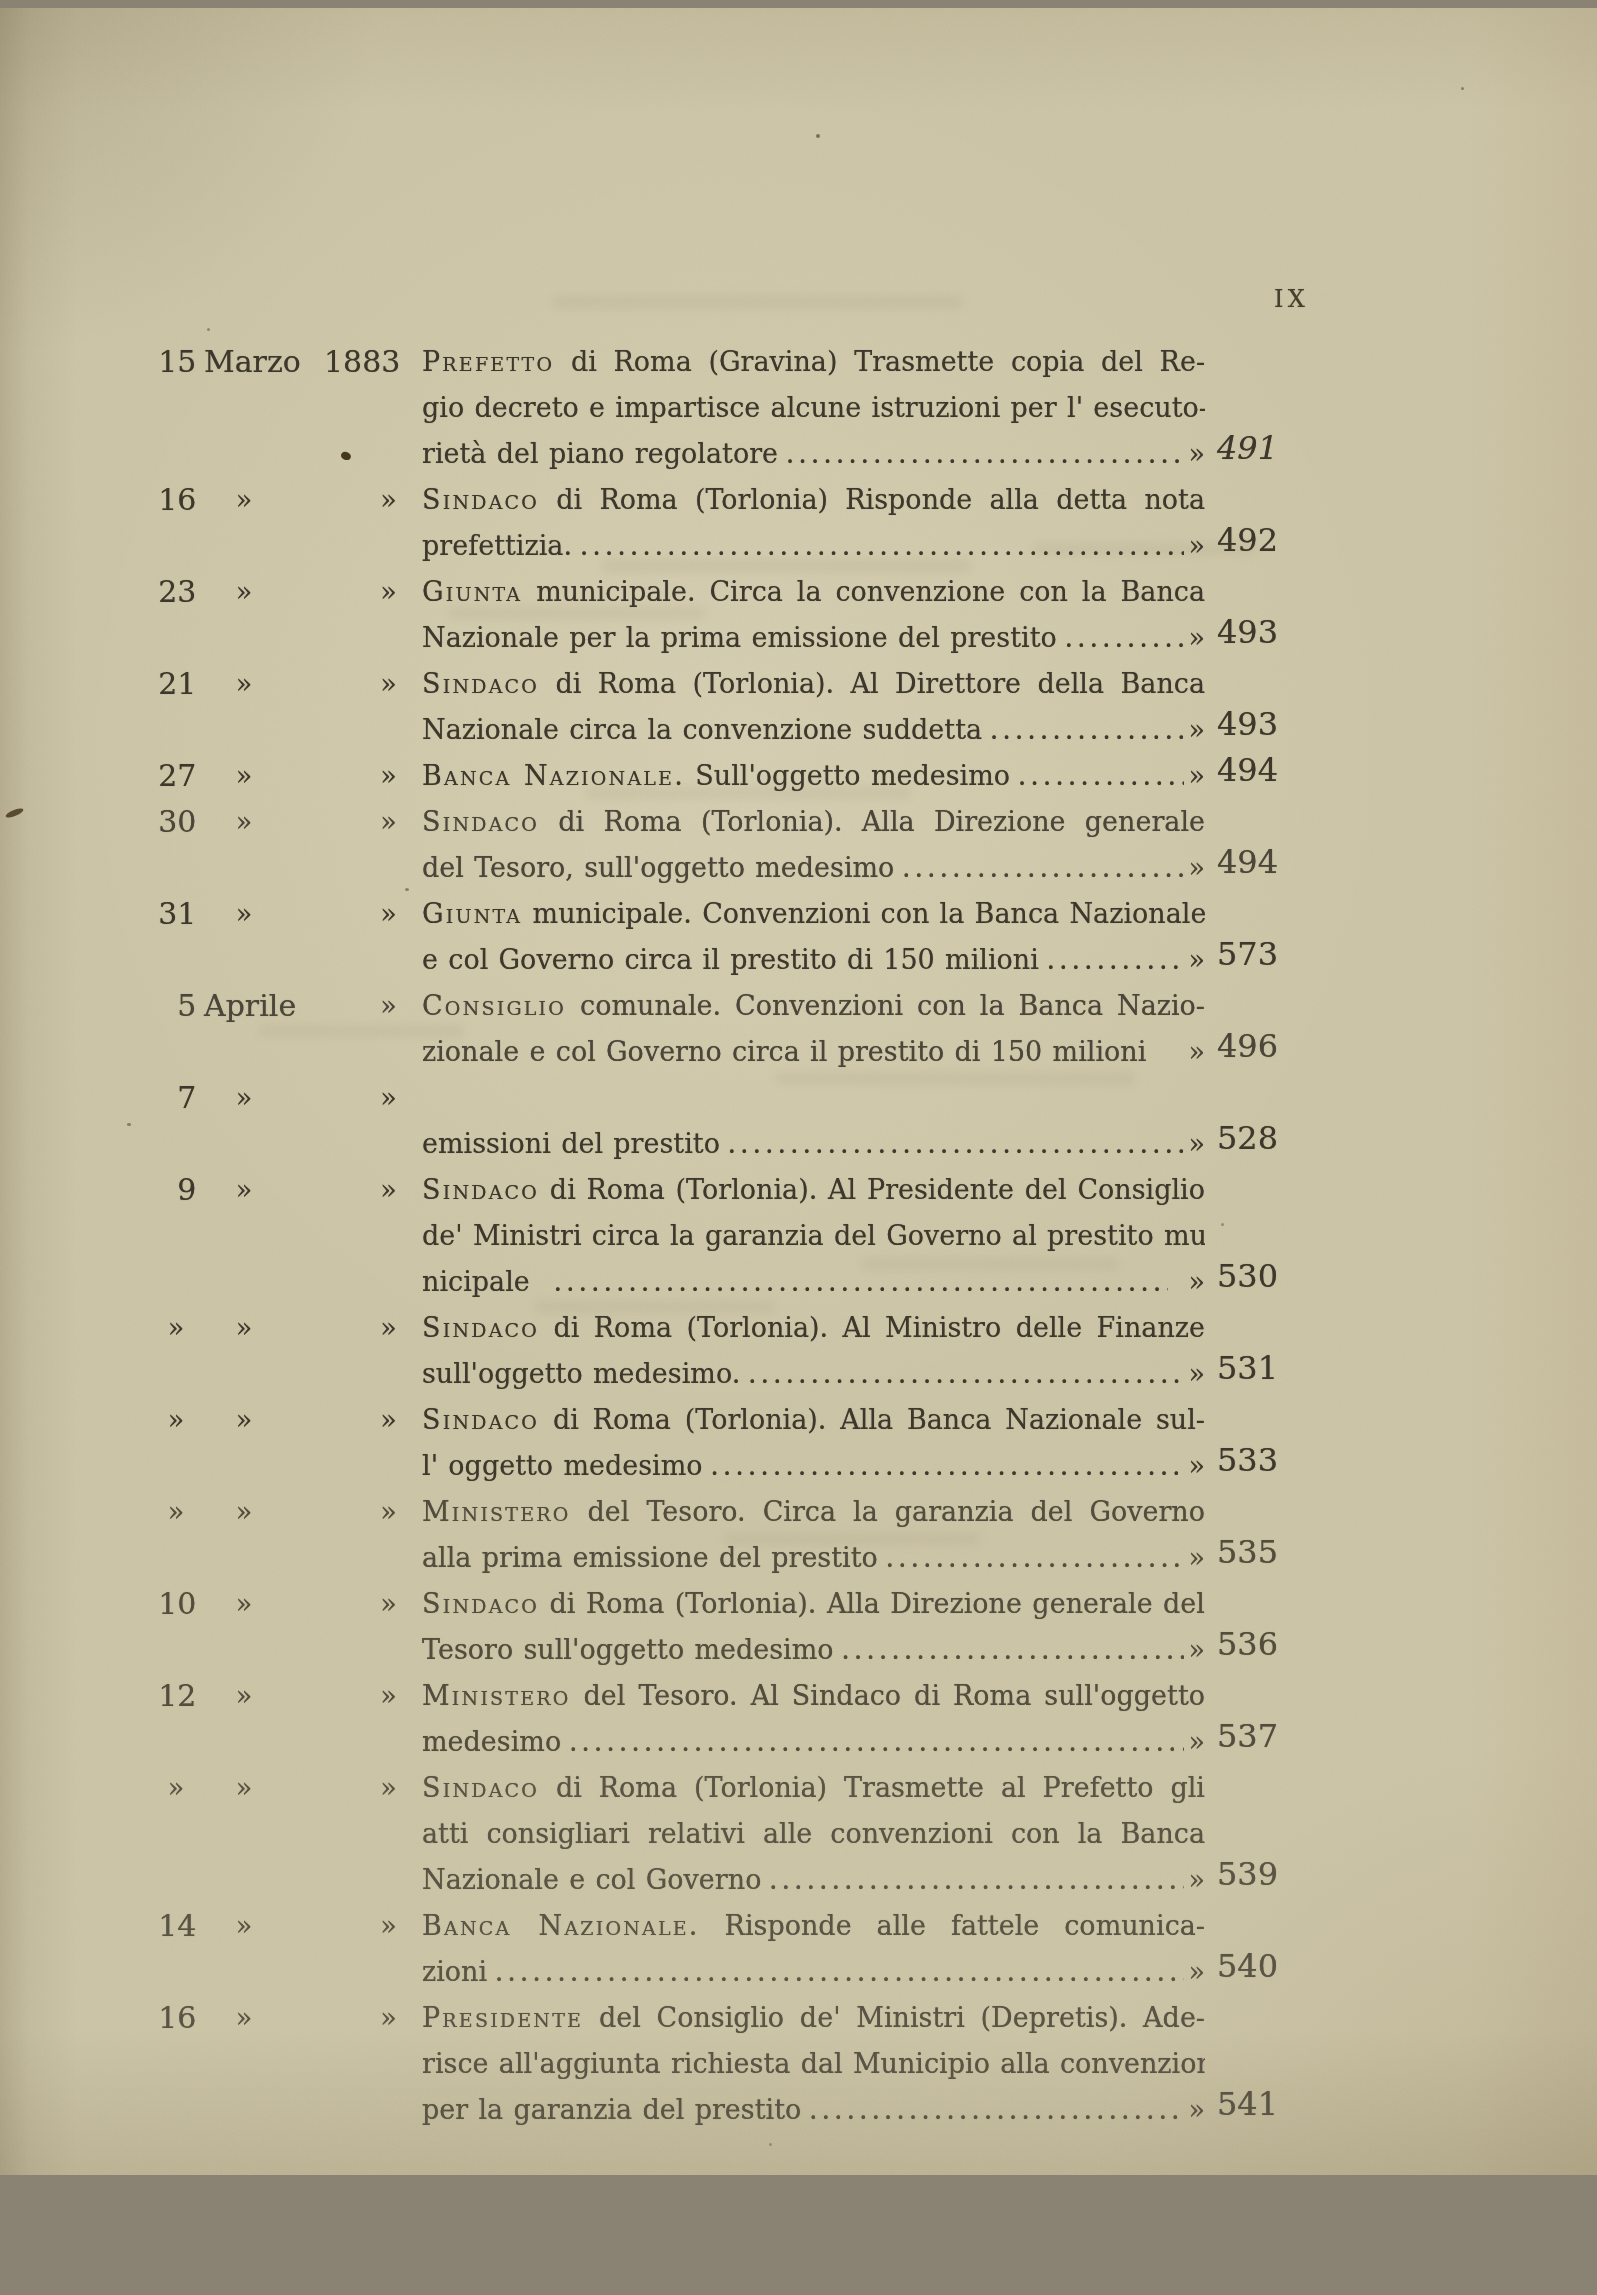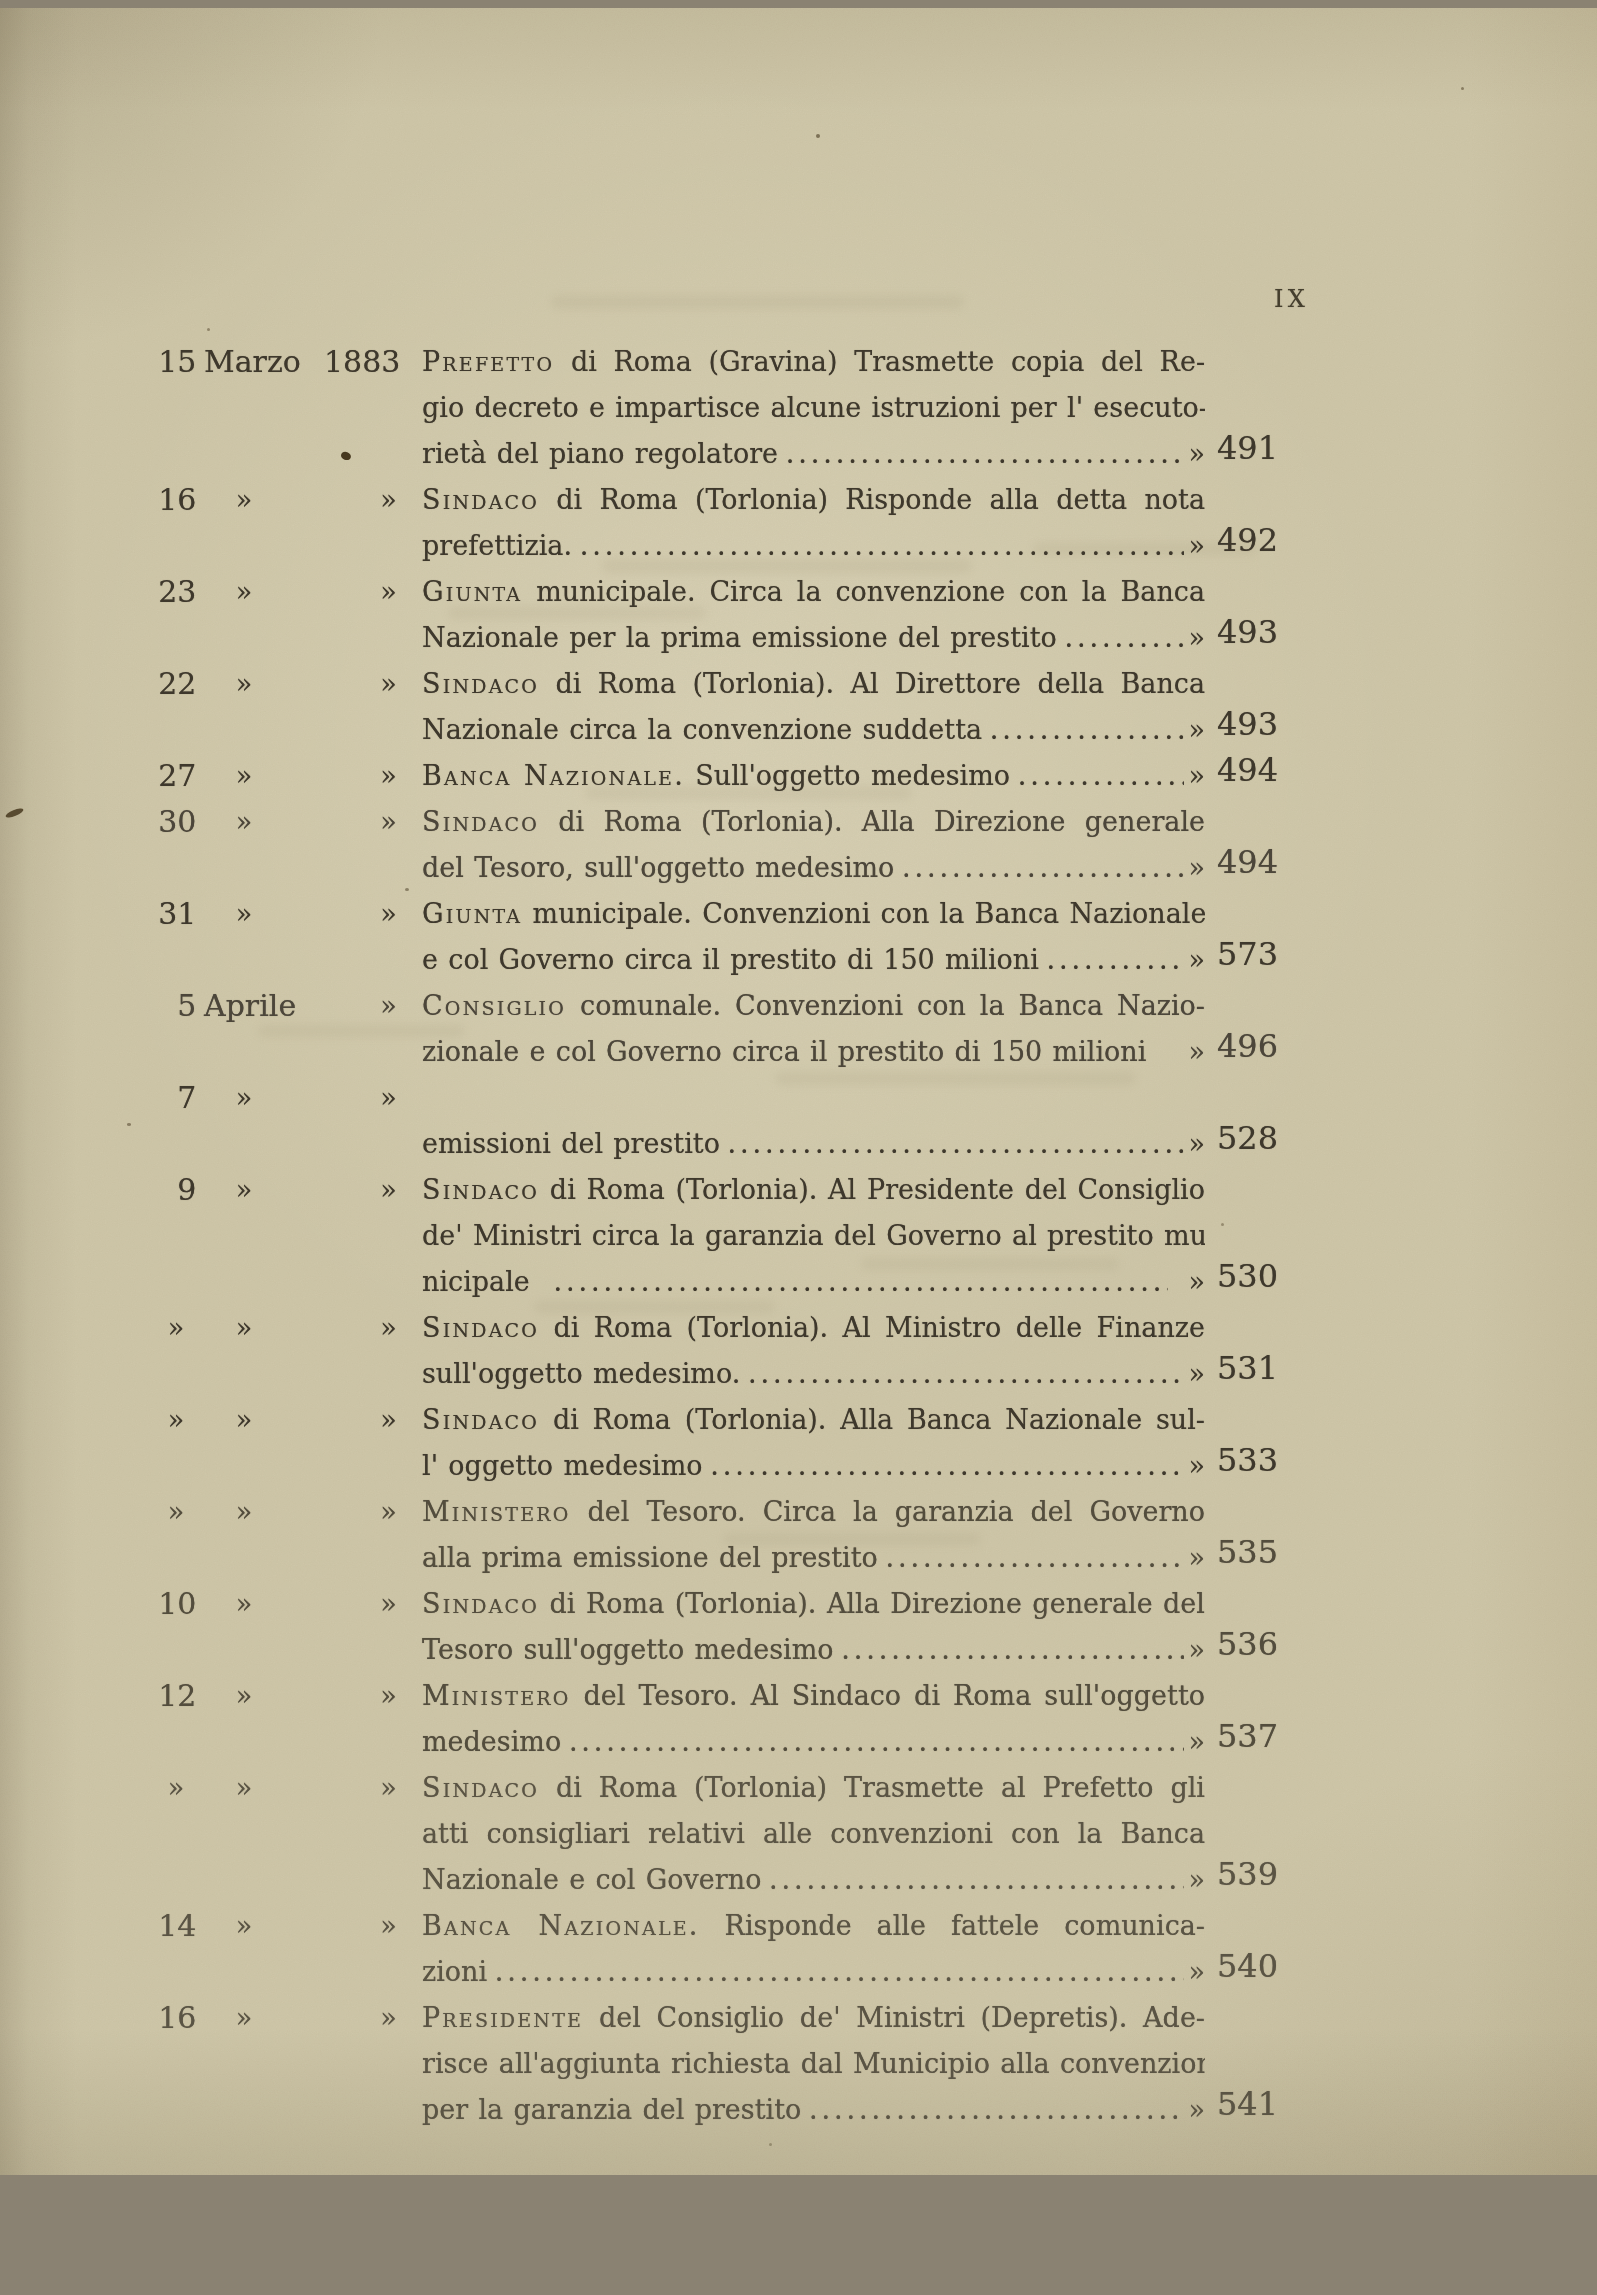--- a/index.html
+++ b/index.html
@@ -109,21 +109,21 @@
         <div class="cell day" style="grid-area: 1 / 1;">15</div>
         <div class="cell month" style="grid-area: 1 / 2;">Marzo</div>
         <div class="cell year" style="grid-area: 1 / 3;">1883</div>
         <div class="cell tline" style="grid-area: 1 / 4;"><span class="ttext"><span class="lead">Prefetto</span> di Roma (Gravina) Trasmette copia del Re-</span></div>
         <div class="cell tline" style="grid-area: 2 / 4;"><span class="ttext">gio decreto e impartisce alcune istruzioni per l' esecuto-</span></div>
         <div class="cell tline last" style="grid-area: 3 / 4;">
           <span class="ttext">rietà del piano regolatore</span>
           <span class="leader"></span>
           <span class="gmark">»</span>
         </div>
-        <div class="cell pnum" style="grid-area: 3 / 5;">491</div>
+        <div class="cell pnum" style="grid-area: 3 / 5; font-style: italic;">491</div>
       </div>
       <div class="entry">
         <div class="cell day" style="grid-area: 1 / 1;">16</div>
         <div class="cell month rep" style="grid-area: 1 / 2;">»</div>
         <div class="cell year rep" style="grid-area: 1 / 3;">»</div>
         <div class="cell tline" style="grid-area: 1 / 4;"><span class="ttext"><span class="lead">Sindaco</span> di Roma (Torlonia) Risponde alla detta nota</span></div>
         <div class="cell tline last" style="grid-area: 2 / 4;">
           <span class="ttext">prefettizia.</span>
           <span class="leader"></span>
           <span class="gmark">»</span>
@@ -136,21 +136,21 @@
         <div class="cell year rep" style="grid-area: 1 / 3;">»</div>
         <div class="cell tline" style="grid-area: 1 / 4;"><span class="ttext"><span class="lead">Giunta</span> municipale. Circa la convenzione con la Banca</span></div>
         <div class="cell tline last" style="grid-area: 2 / 4;">
           <span class="ttext">Nazionale per la prima emissione del prestito</span>
           <span class="leader"></span>
           <span class="gmark">»</span>
         </div>
         <div class="cell pnum" style="grid-area: 2 / 5;">493</div>
       </div>
       <div class="entry">
-        <div class="cell day" style="grid-area: 1 / 1;">22</div>
+        <div class="cell day" style="grid-area: 1 / 1;">21</div>
         <div class="cell month rep" style="grid-area: 1 / 2;">»</div>
         <div class="cell year rep" style="grid-area: 1 / 3;">»</div>
         <div class="cell tline" style="grid-area: 1 / 4;"><span class="ttext"><span class="lead">Sindaco</span> di Roma (Torlonia). Al Direttore della Banca</span></div>
         <div class="cell tline last" style="grid-area: 2 / 4;">
           <span class="ttext">Nazionale circa la convenzione suddetta</span>
           <span class="leader"></span>
           <span class="gmark">»</span>
         </div>
         <div class="cell pnum" style="grid-area: 2 / 5;">493</div>
       </div>

